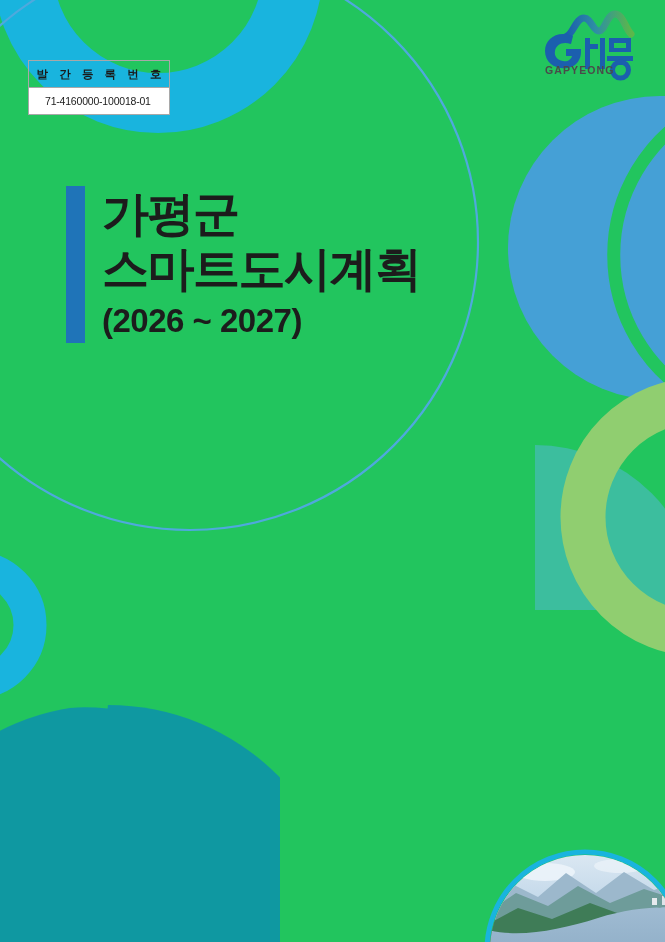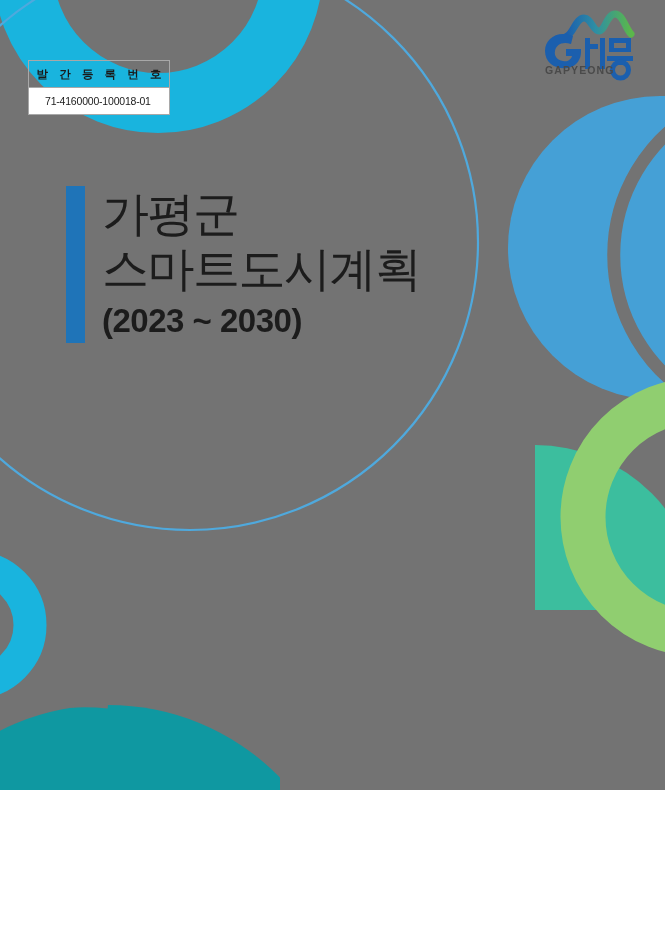--- a/index.html
+++ b/index.html
@@ -6,23 +6,23 @@
     margin: 0;
     padding: 0;
     background: #ffffff;
   }
   body {
     font-family: "Liberation Sans", "DejaVu Sans", sans-serif;
   }
   #cover {
     position: relative;
     width: 665px;
-    height: 790px;
+    height: 942px;
     overflow: hidden;
-    background: #737373;
+    background: #22c55e;
   }
   #bg-svg {
     position: absolute;
     left: 0;
     top: 0;
     width: 665px;
     height: 942px;
   }
 
   
@@ -76,21 +76,21 @@
     margin-right: 17px;
     flex: none;
   }
   .title-text-wrap {
     display: flex;
     flex-direction: column;
     justify-content: flex-start;
   }
   .title-line {
     font-size: 47px;
-    font-weight: 400;
+    font-weight: 700;
     color: #1c1c1c;
     line-height: 1.18;
     letter-spacing: -1.5px;
     white-space: nowrap;
   }
   .title-period {
     font-size: 33px;
     font-weight: 700;
     color: #1c1c1c;
     line-height: 1.35;
@@ -224,21 +224,21 @@
   <div class="pubbox">
     <div class="pub-label">발 간 등 록 번 호</div>
     <div class="pub-number">71-4160000-100018-01</div>
   </div>
 
   <div class="title-block">
     <div class="title-bar"></div>
     <div class="title-text-wrap">
       <div class="title-line">가평군</div>
       <div class="title-line">스마트도시계획</div>
-      <div class="title-period">(2023 ~ 2030)</div>
+      <div class="title-period">(2026 ~ 2027)</div>
     </div>
   </div>
 
   <div class="logo">
     <svg viewBox="0 0 102 76" width="102" height="76">
 
       <path d="M28 30 C 34 28, 37 12, 45 12 C 52 12, 54 25, 60 25
                C 66 25, 68 8, 76 8 C 84 8, 86 22, 92 28" fill="none" stroke="url(#logo-wave)" stroke-width="7" stroke-linecap="round" stroke-linejoin="round"></path>
 
       <path d="M34 30 C 18 24, 6 33, 6 45 C 6 57, 17 64, 29 62

